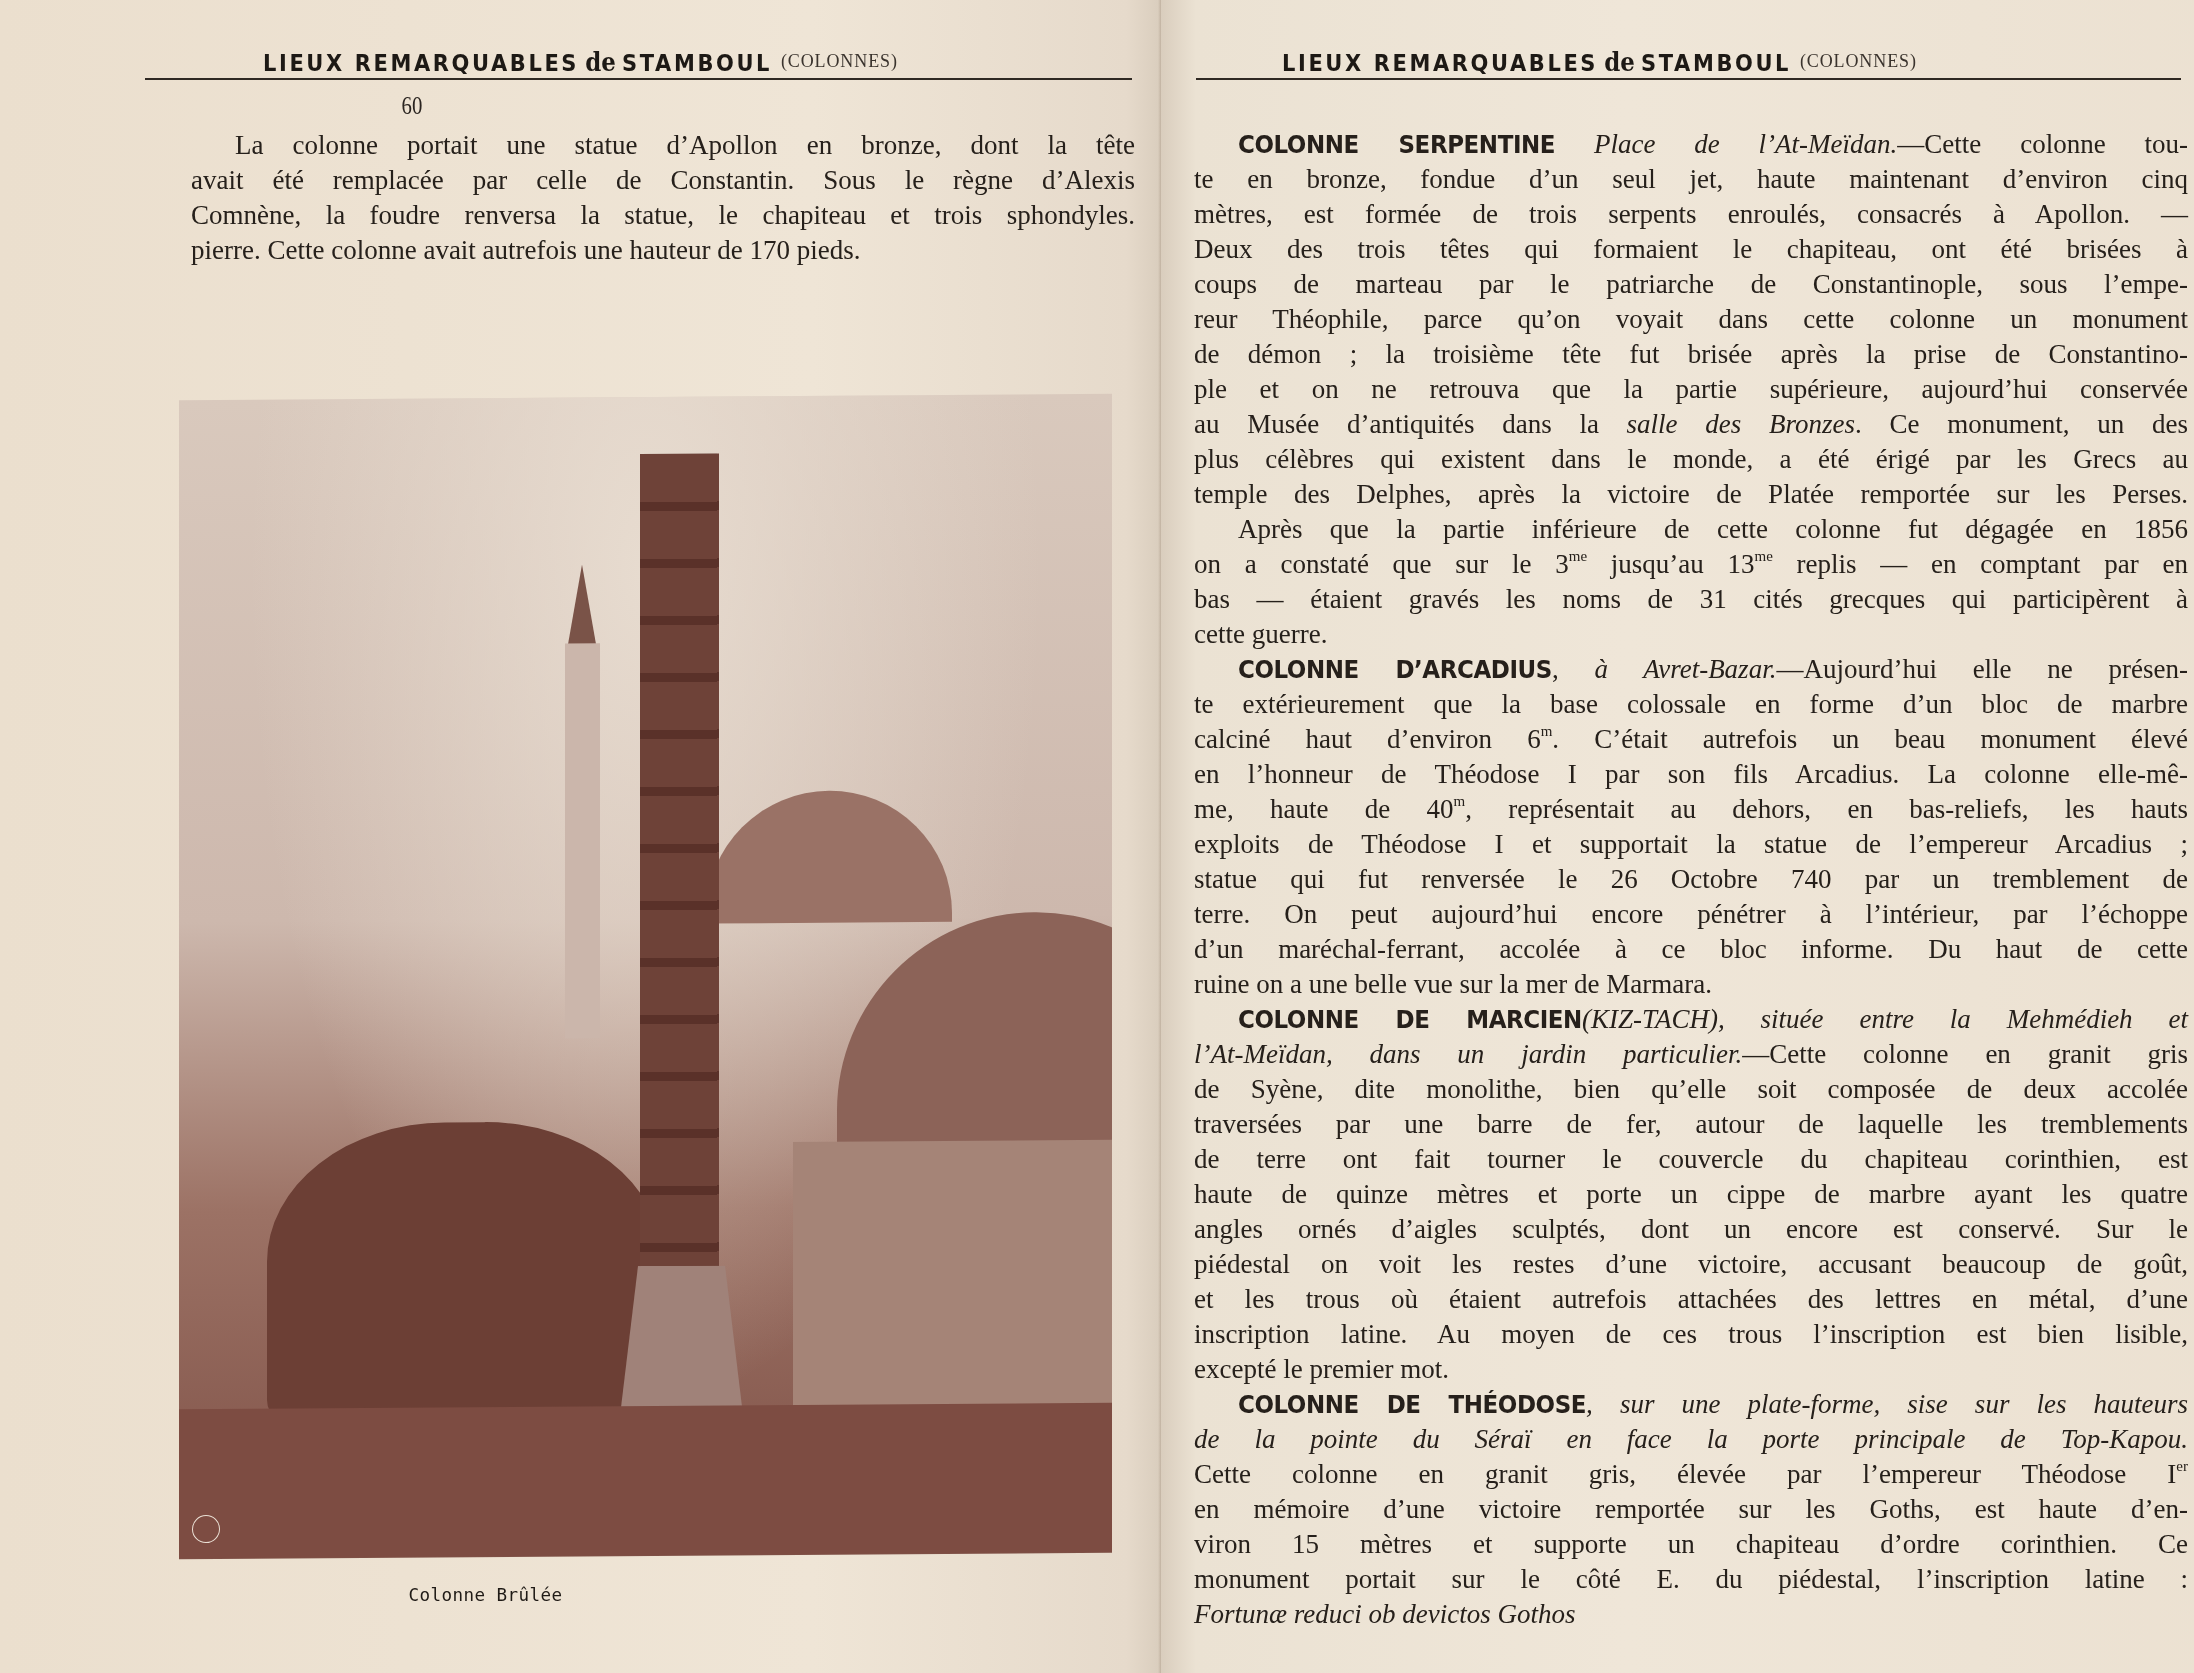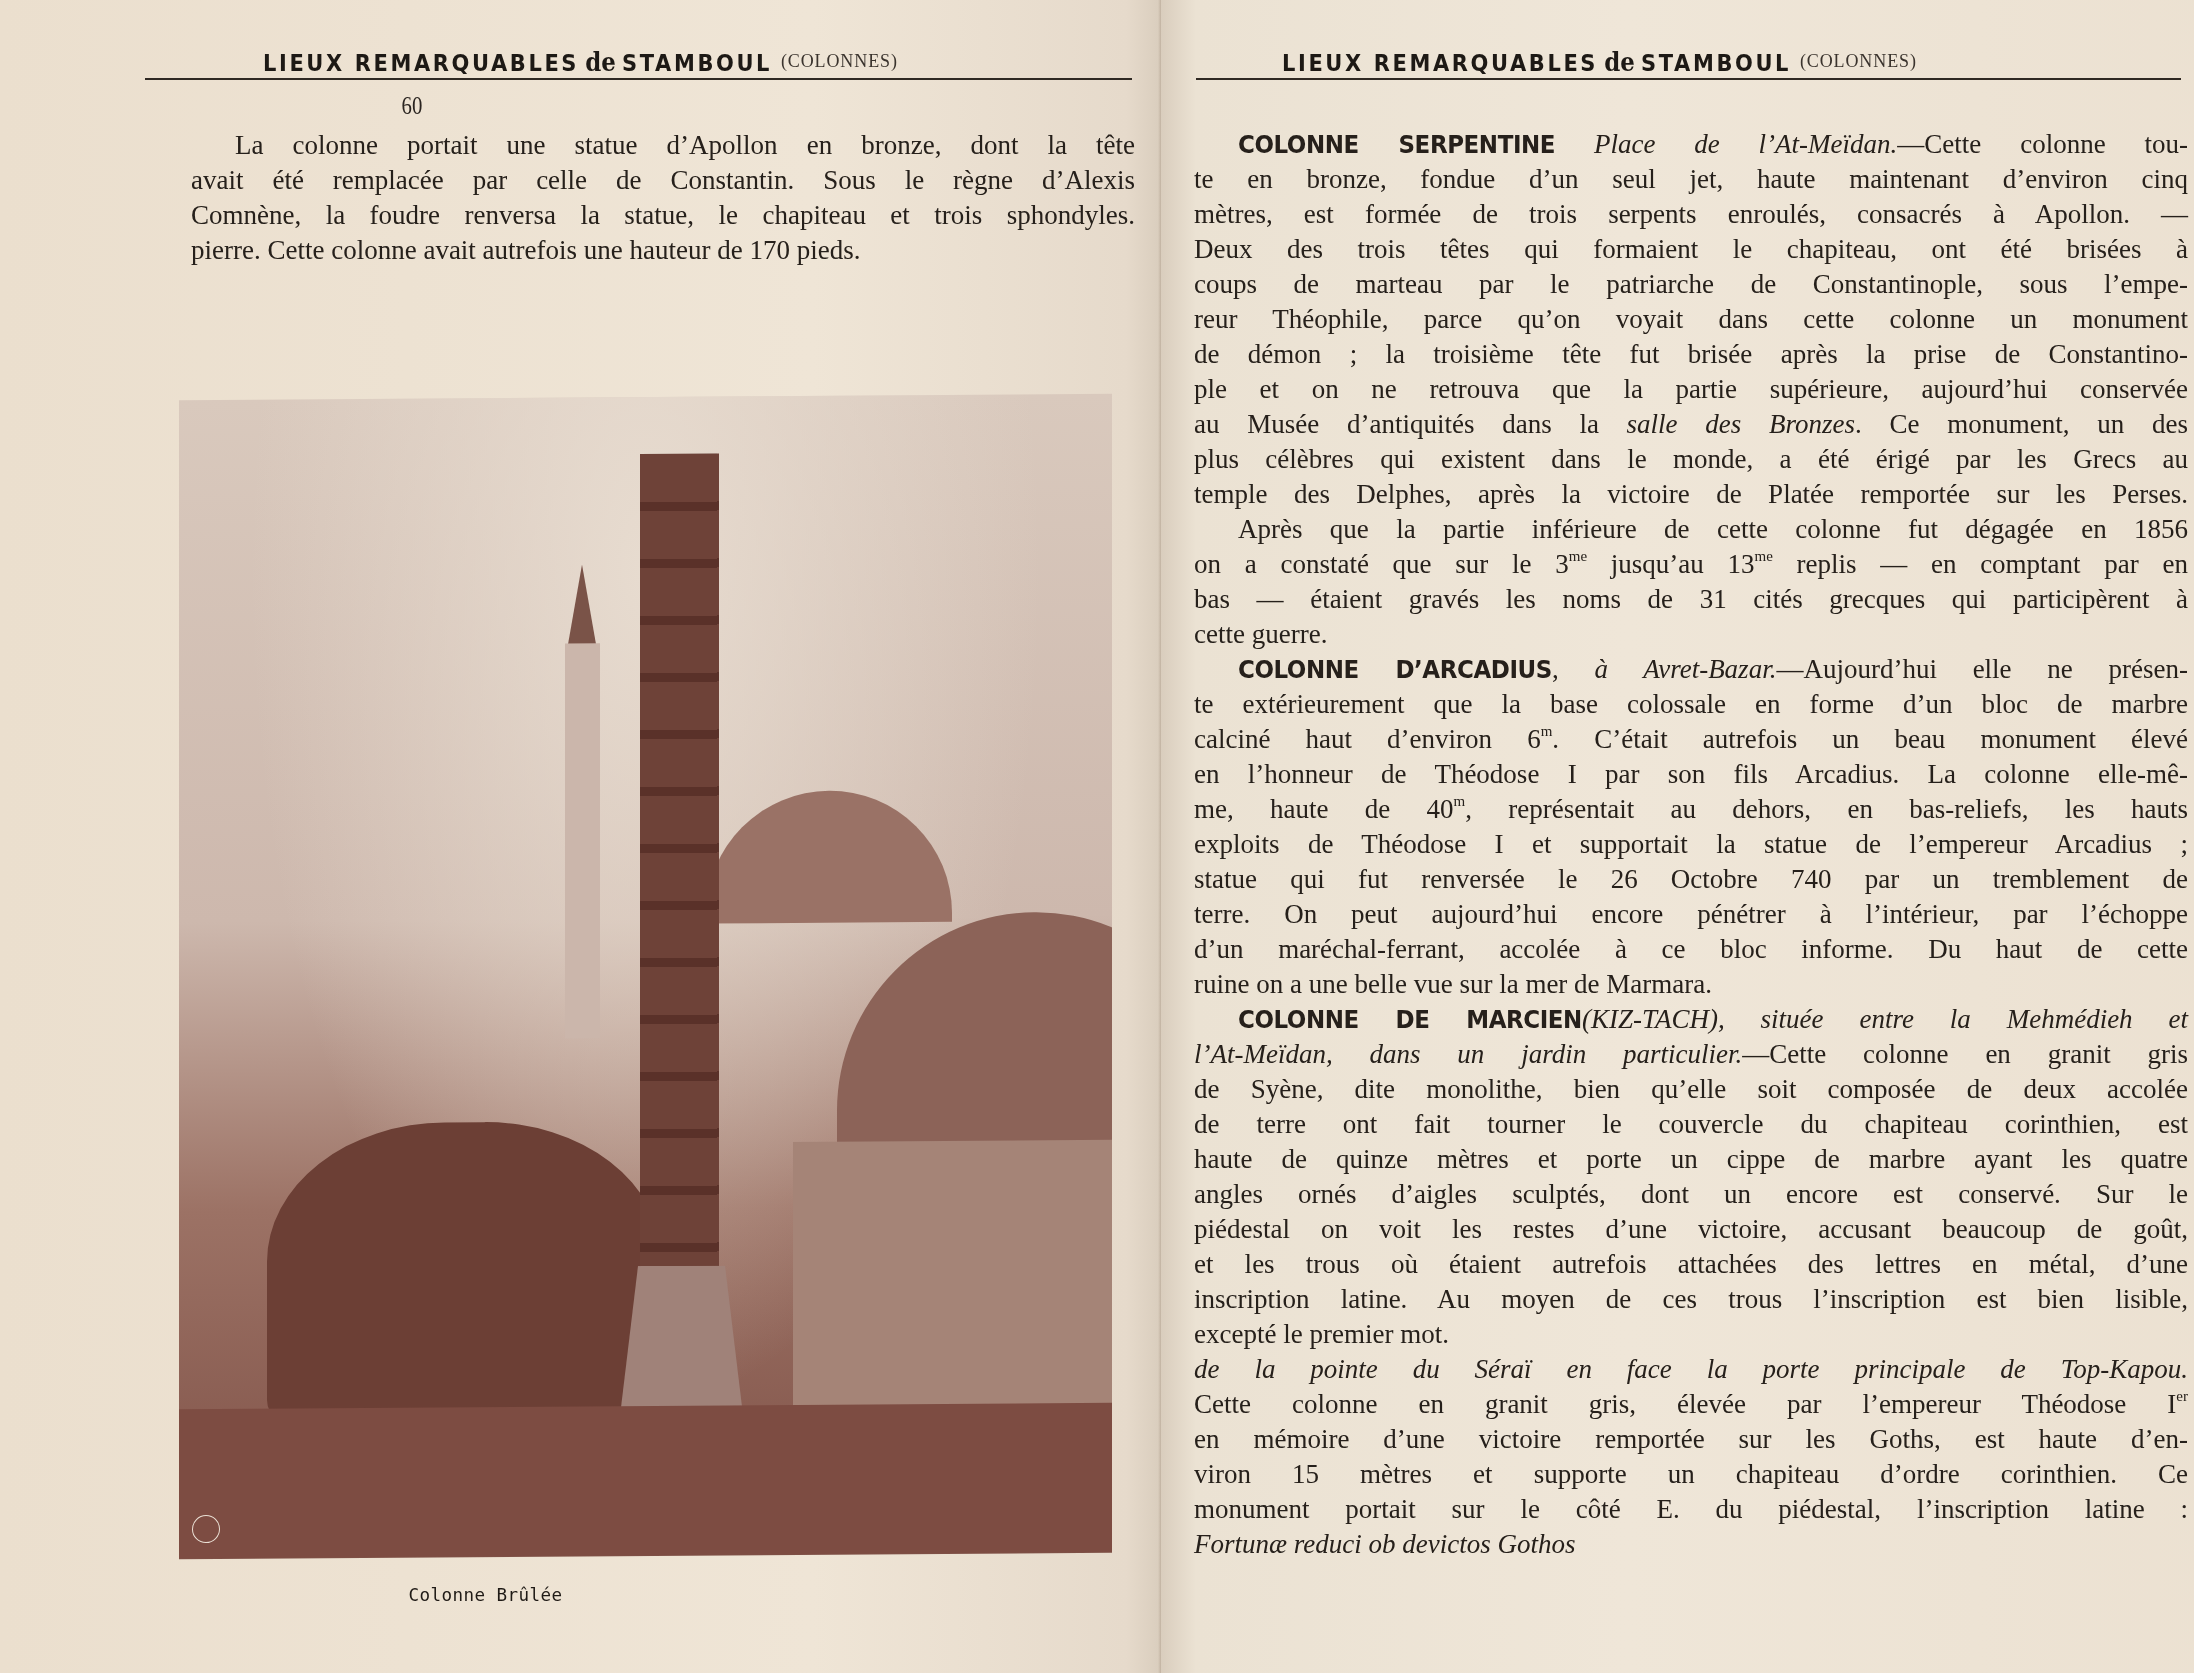--- a/index.html
+++ b/index.html
@@ -145,28 +145,30 @@
     <span class="line"><span>me, haute de 40</span><sup>m</sup><span>, représentait au dehors, en bas-reliefs, les hauts</span></span>
     <span class="line">exploits de Théodose I et supportait la statue de l’empereur Arcadius ;</span>
     <span class="line">statue qui fut renversée le 26 Octobre 740 par un tremblement de</span>
     <span class="line">terre. On peut aujourd’hui encore pénétrer à l’intérieur, par l’échoppe</span>
     <span class="line">d’un maréchal-ferrant, accolée à ce bloc informe. Du haut de cette</span>
     <span class="line last">ruine on a une belle vue sur la mer de Marmara.</span>
 
     <span class="line indent"><span class="sc">COLONNE DE MARCIEN</span><i>(KIZ-TACH), située entre la Mehmédieh et</i></span>
     <span class="line"><i>l’At-Meïdan, dans un jardin particulier.</i><span>—Cette colonne en granit gris</span></span>
     <span class="line">de Syène, dite monolithe, bien qu’elle soit composée de deux accolée</span>
+    <span class="line">traversées par une barre de fer, autour de laquelle les tremblements</span>
     <span class="line">de terre ont fait tourner le couvercle du chapiteau corinthien, est</span>
     <span class="line">haute de quinze mètres et porte un cippe de marbre ayant les quatre</span>
     <span class="line">angles ornés d’aigles sculptés, dont un encore est conservé. Sur le</span>
     <span class="line">piédestal on voit les restes d’une victoire, accusant beaucoup de goût,</span>
     <span class="line">et les trous où étaient autrefois attachées des lettres en métal, d’une</span>
     <span class="line">inscription latine. Au moyen de ces trous l’inscription est bien lisible,</span>
     <span class="line last">excepté le premier mot.</span>
 
+    <span class="line indent"><span class="sc">COLONNE DE THÉODOSE</span><i>, sur une plate-forme, sise sur les hauteurs</i></span>
     <span class="line"><i>de la pointe du Séraï en face la porte principale de Top-Kapou.</i></span>
     <span class="line"><span>Cette colonne en granit gris, élevée par l’empereur Théodose I</span><sup>er</sup></span>
     <span class="line">en mémoire d’une victoire remportée sur les Goths, est haute d’en-</span>
     <span class="line">viron 15 mètres et supporte un chapiteau d’ordre corinthien. Ce</span>
     <span class="line">monument portait sur le côté E. du piédestal, l’inscription latine :</span>
     <span class="line last"><i>Fortunæ reduci ob devictos Gothos</i></span>
   </div>
 </div>
 
 

